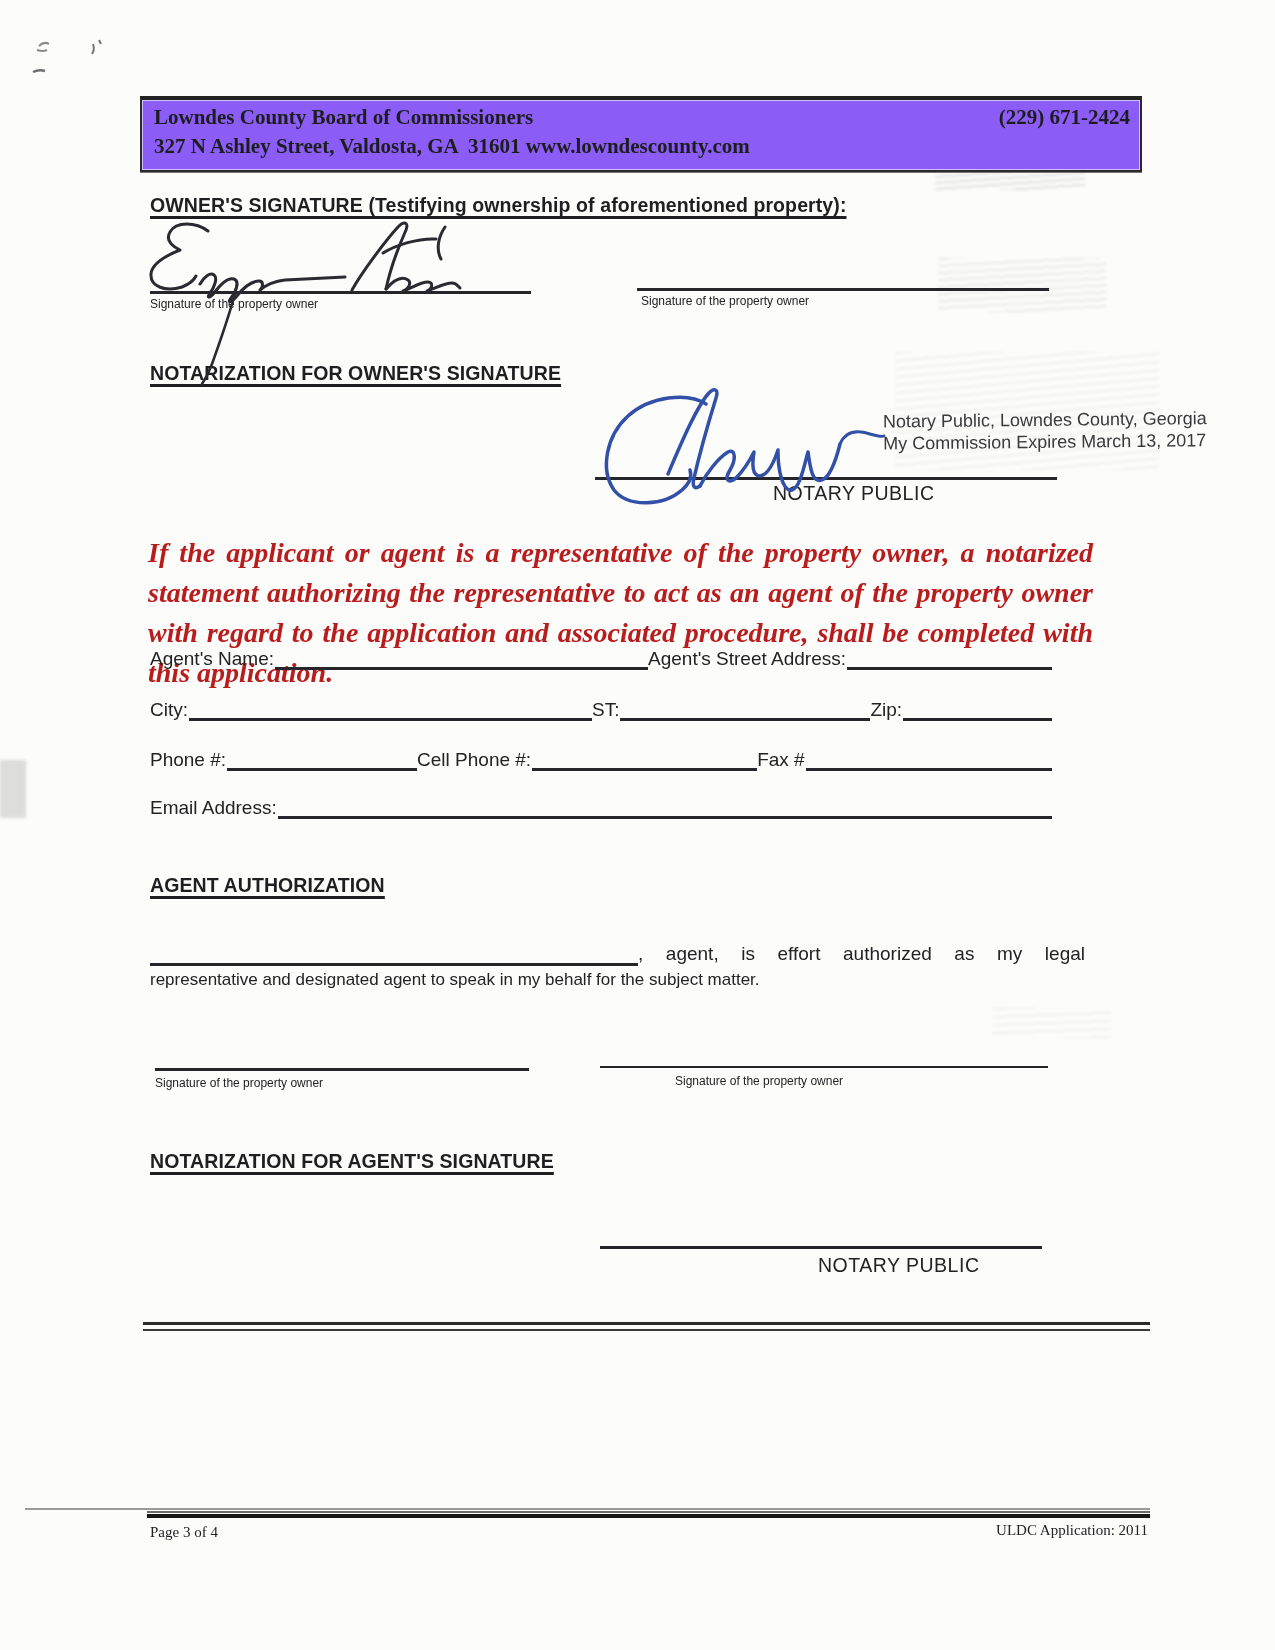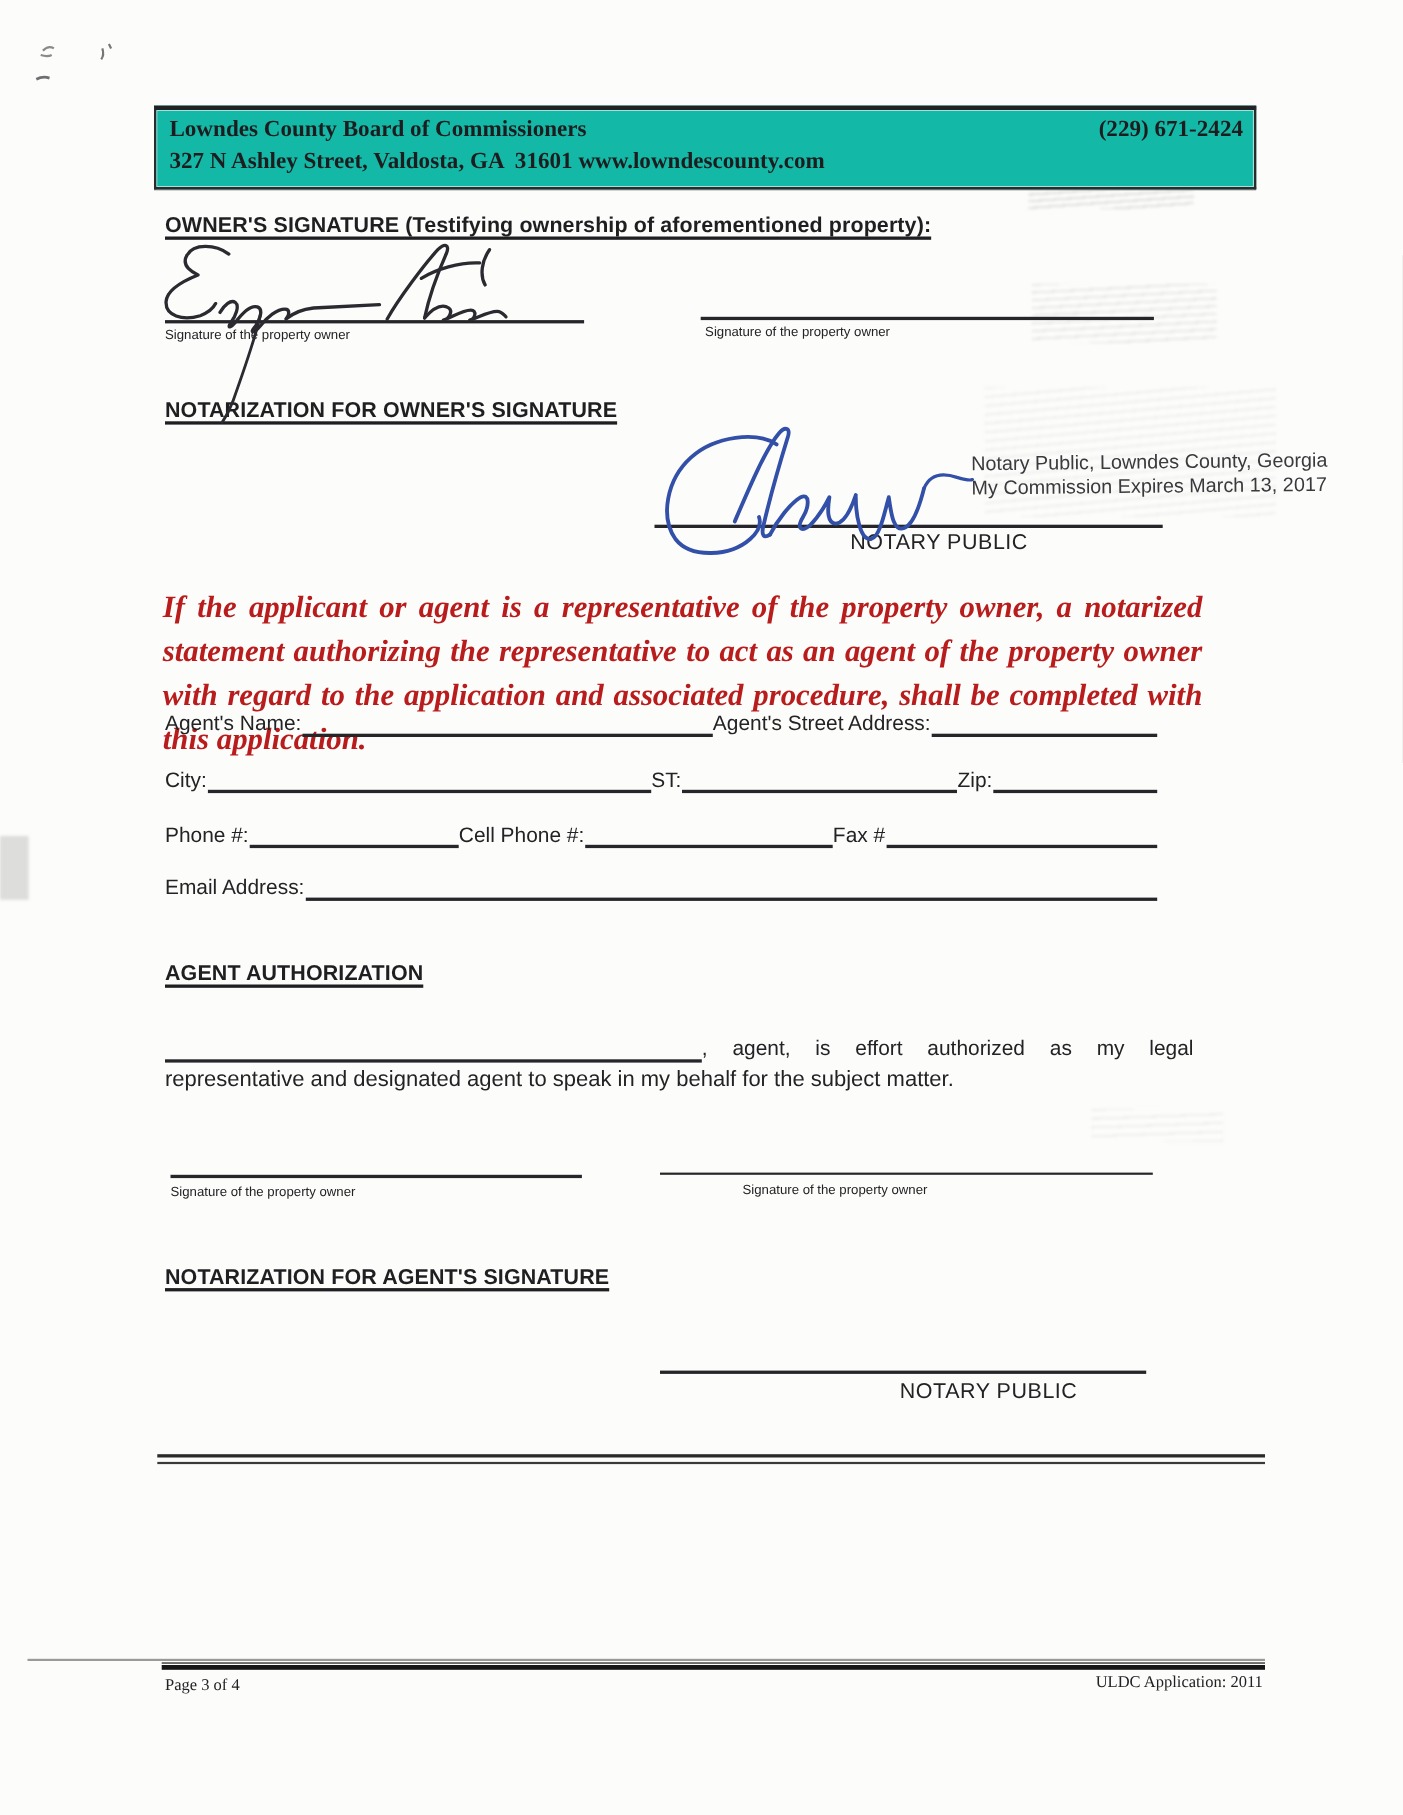--- a/index.html
+++ b/index.html
@@ -9,21 +9,21 @@
     background:#fcfcfa;
     font-family:"Liberation Sans", sans-serif;
     color:#26262a;
     overflow:hidden;
   }
   
   .header-box{
     position:absolute;left:140px;top:96px;width:998px;height:70px;
     border:2px solid #2b2b2b;border-top:4px solid #222;
     box-shadow:0 1px 0 #777, inset 0 0 0 1px rgba(255,255,255,.6);
-    background:#14b8a6;
+    background:#8b5cf6;
   }
   .header-org{
     position:absolute;left:12px;top:5px;
     font-family:"Liberation Serif", serif;font-weight:bold;font-size:21px;color:#1d1d1f;
   }
   .header-addr{
     position:absolute;left:12px;top:34px;white-space:pre-wrap;
     font-family:"Liberation Serif", serif;font-weight:bold;font-size:21px;color:#1d1d1f;
   }
   .header-phone{
@@ -69,21 +69,21 @@
   
   .auth-line1{
     position:absolute;left:150px;top:938px;width:935px;height:28px;
     display:flex;align-items:flex-end;font-size:19px;color:#232326;
   }
   .auth-line1 .fl{border-bottom:3px solid #26262a;height:4px;width:488px;}
   .auth-line1 .txt{
     flex:1;display:block;line-height:24px;
     text-align:justify;text-align-last:justify;word-spacing:2px;white-space:normal;
   }
-  .auth-line2{position:absolute;left:150px;top:970px;font-size:20px;color:#232326;white-space:nowrap;}
+  .auth-line2{position:absolute;left:150px;top:970px;font-size:17px;color:#232326;white-space:nowrap;}
   
   .mid-divider{
     position:absolute;left:143px;top:1322px;width:1007px;height:4px;
     border-top:3px solid #2a2a2a;border-bottom:2px solid #3a3a3a;
   }
   .footer-thin{position:absolute;left:25px;top:1508px;width:1125px;height:2px;background:#9a9a96;}
   .footer-thick{
     position:absolute;left:147px;top:1511px;width:1003px;height:7px;
     background:linear-gradient(#6a6a6a 0 2px,#fdfdfc 2px 3px,#161616 3px 7px);
   }

